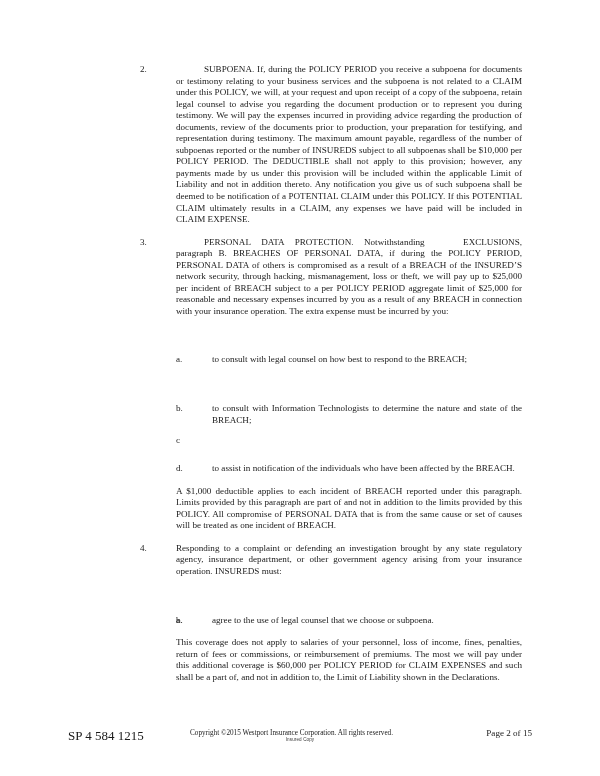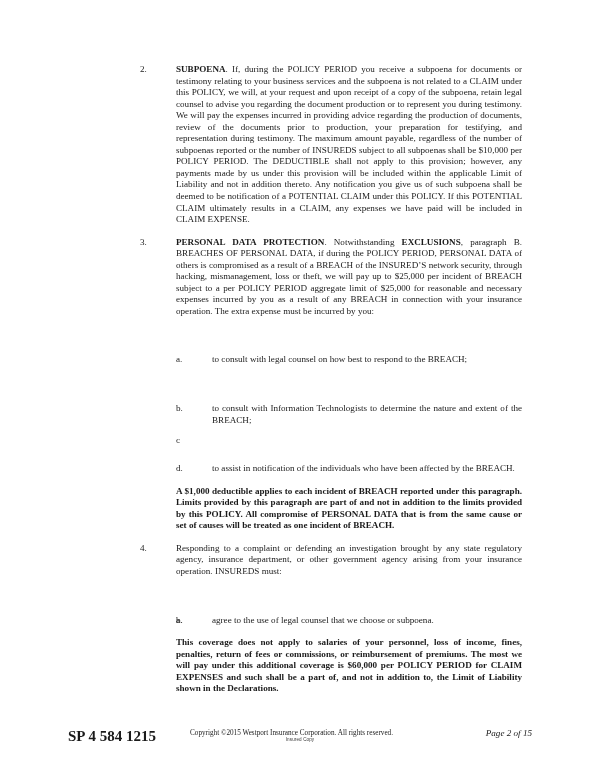--- a/index.html
+++ b/index.html
@@ -54,23 +54,23 @@
     hyphens: none;
   }
 
   .para {
     font-size: 9.1px;
     line-height: 11.55px;
     text-align: justify;
     text-justify: inter-word;
     margin-bottom: 11px;
   }
-  .para:last-child { margin-bottom: 0; font-weight: bold; }
-
-  .hd { font-weight: bold; }
+  .para:last-child { margin-bottom: 0; }
+
+  .hd { font-weight: normal; margin-left: 28px; }
 
   
   .sublist {
     margin: 11px 0 11px 0;
   }
   .subitem {
     position: relative;
     padding-left: 36px;
     margin-bottom: 9px;
   }
@@ -96,23 +96,22 @@
     position: absolute;
     left: 0;
     right: 0;
     bottom: 22px;
     height: 26px;
   }
   .footer-left {
     position: absolute;
     left: 68px;
     top: 0;
-    font-size: 15px;
-    white-space: nowrap;
-    font-weight: bold;
+    font-size: 13px;
+    white-space: nowrap;
   }
   .footer-center {
     position: absolute;
     left: 0;
     right: 17px;
     top: 1px;
     text-align: center;
     font-size: 7.2px;
     white-space: nowrap;
   }
@@ -127,21 +126,20 @@
     color: #3a3a3a;
     letter-spacing: 0.1px;
     white-space: nowrap;
   }
   .footer-right {
     position: absolute;
     right: 68px;
     top: 0;
     font-size: 9.1px;
     white-space: nowrap;
-    font-style: italic;
   }
 </style>
 </head>
 <body>
 
 <div class="page">
 
   <div class="content">
 
     <div class="clause">
@@ -155,21 +153,21 @@
     </div>
 
     <div class="clause">
       <div class="sublist" style="margin-top:0;">
         <div class="subitem">
           <div class="subitem-letter">a.</div>
           <div class="subitem-text">to consult with legal counsel on how best to respond to the BREACH;</div>
         </div>
         <div class="subitem">
           <div class="subitem-letter">b.</div>
-          <div class="subitem-text">to consult with Information Technologists to determine the nature and extent of the BREACH;</div>
+          <div class="subitem-text">to consult with Information Technologists to determine the nature and state of the BREACH;</div>
         </div>
         <div class="subitem">
           <div class="subitem-letter">c</div>
         </div>
         <div class="subitem">
           <div class="subitem-letter">d.</div>
           <div class="subitem-text">to assist in notification of the individuals who have been affected by the BREACH.</div>
         </div>
       </div>
       <div class="para" style="margin-bottom:0;">A $1,000 deductible applies to each incident of BREACH reported under this paragraph.  Limits provided by this paragraph are part of and not in addition to the limits provided by this POLICY.  All compromise of PERSONAL DATA that is from the same cause or set of causes will be treated as one incident of BREACH.</div>

